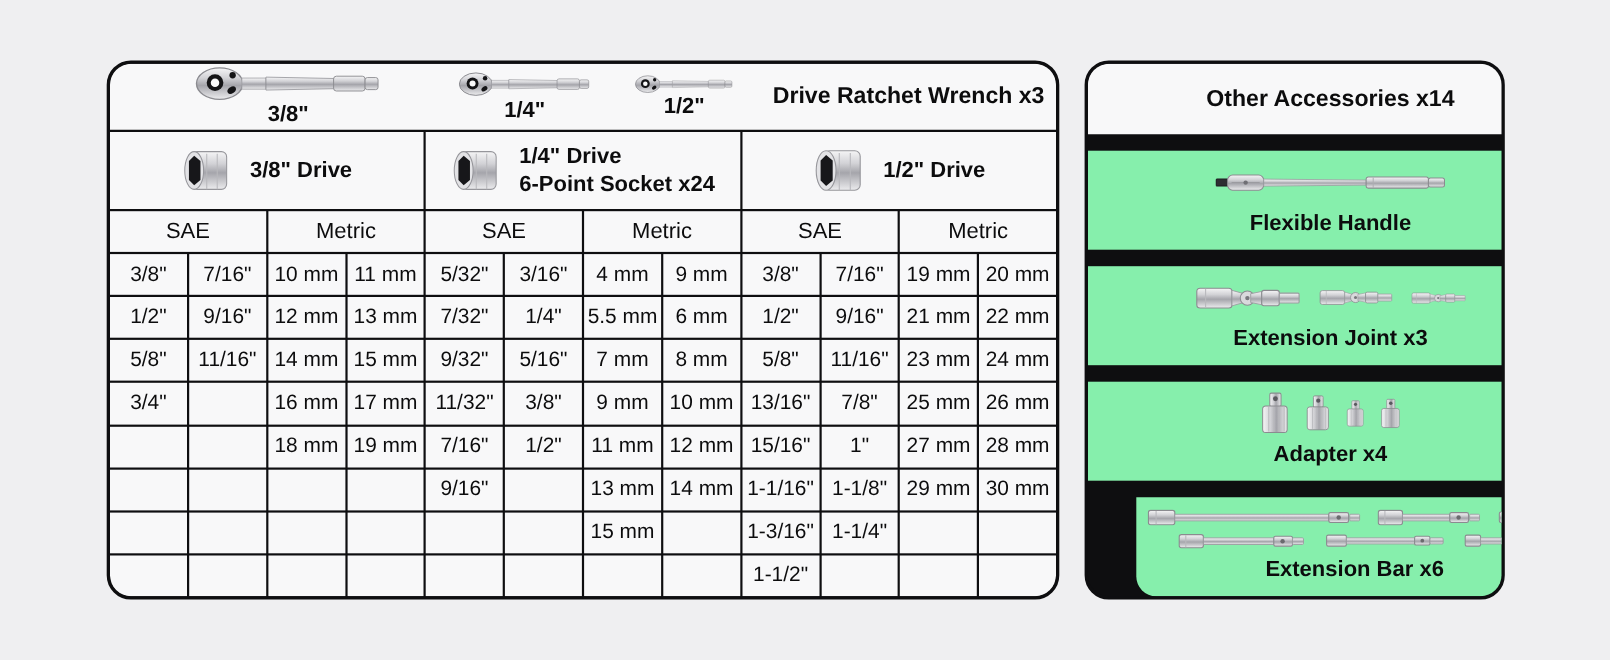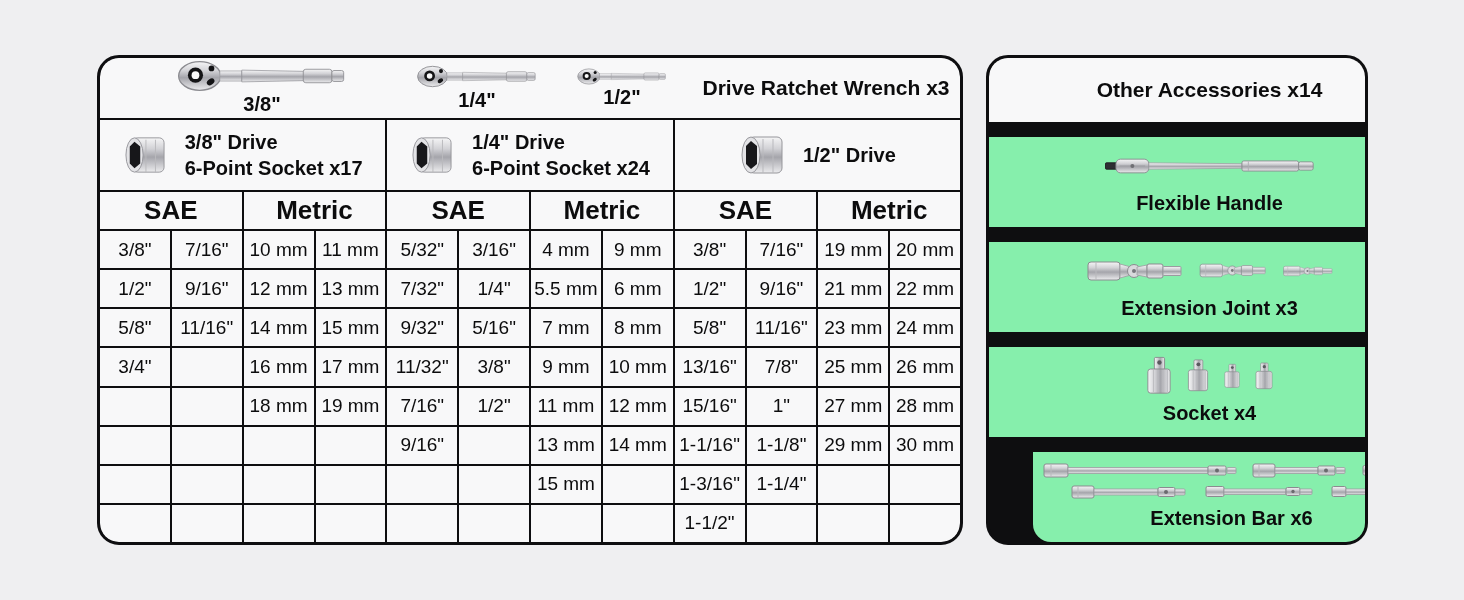--- a/index.html
+++ b/index.html
@@ -17,21 +17,21 @@
   }
   .c { background:#f8f8f9; display:flex; align-items:center; justify-content:center; }
   .ratchet-row { grid-column:1/-1; border-top-left-radius:18px; border-top-right-radius:18px;
     justify-content:flex-start; padding-left:22px; }
   .fig { display:flex; flex-direction:column; align-items:center; justify-content:center; gap:1px; }
   .fig-1 { width:280px; } .fig-2 { width:150px; } .fig-3 { width:140px; }
   .fig-label { font-weight:700; font-size:20px; }
   .ratchet-title { flex:1; text-align:center; font-weight:700; font-size:21px; }
   .socket-cell { grid-column:span 4; gap:18px; }
   .socket-title { text-align:left; font-weight:700; font-size:20px; line-height:1.32; }
-  .subhead { grid-column:span 2; font-weight:700; font-size:26px; }
+  .subhead { grid-column:span 2; font-weight:400; font-size:20px; }
   .d { font-size:19px; font-weight:400; white-space:nowrap; }
   .bl { border-bottom-left-radius:18px; } .br { border-bottom-right-radius:18px; }
 
   
   .panel-acc {
     position:absolute; left:986px; top:55px; width:382px; height:490px;
     display:grid; grid-template-columns:1fr; grid-template-rows:64px 1fr 1fr 1fr 1fr;
     gap:15px; background:#0e0e10; border:3px solid #0e0e10;
     border-radius:22px; overflow:hidden;
   }
@@ -119,21 +119,20 @@
     <div class="c socket-cell">
       <svg width="44" height="40" viewBox="0 0 46 42">
         <rect x="10" y="3" width="33" height="36" rx="5" fill="url(#cv)" stroke="#96969b"></rect>
         <ellipse cx="12" cy="21" rx="9" ry="18" fill="#e3e3e6" stroke="#96969b"></ellipse>
         <polygon points="12,7 18,12 18,30 12,35 7,30 7,12" fill="#17171a"></polygon>
         <line x1="24" y1="5" x2="24" y2="39" stroke="#b9b9bd"></line>
           <line x1="34" y1="5" x2="34" y2="39" stroke="#b9b9bd"></line>
       </svg>
       <div class="socket-title">
         <div>3/8" Drive</div>
-        <div>6-Point Socket x17</div>
       </div>
     </div>
     <div class="c socket-cell">
       <svg width="44" height="40" viewBox="0 0 46 42">
         <rect x="10" y="3" width="33" height="36" rx="5" fill="url(#cv)" stroke="#96969b"></rect>
         <ellipse cx="12" cy="21" rx="9" ry="18" fill="#e3e3e6" stroke="#96969b"></ellipse>
         <polygon points="12,7 18,12 18,30 12,35 7,30 7,12" fill="#17171a"></polygon>
         <line x1="24" y1="5" x2="24" y2="39" stroke="#b9b9bd"></line>
           <line x1="34" y1="5" x2="34" y2="39" stroke="#b9b9bd"></line>
       </svg>
@@ -342,21 +341,21 @@
           <rect x="3" y="14" width="24" height="26" rx="3" fill="url(#ch)" stroke="#8b8b90"></rect>
           <path d="M9 15v24 M14 15v24 M19 15v24 M24 15v24" stroke="#b9b9bd" fill="none"></path>
         </svg>
         <svg width="20" height="30" viewBox="0 0 30 42">
           <rect x="10" y="1.5" width="11" height="13" rx="1.5" fill="url(#ch)" stroke="#8b8b90"></rect>
           <circle cx="15.5" cy="7" r="2.4" fill="#59595e"></circle>
           <rect x="3" y="14" width="24" height="26" rx="3" fill="url(#ch)" stroke="#8b8b90"></rect>
           <path d="M9 15v24 M14 15v24 M19 15v24 M24 15v24" stroke="#b9b9bd" fill="none"></path>
         </svg>
       </div>
-      <div class="acc-label">Socket x4</div>
+      <div class="acc-label">Adapter x4</div>
     </div>
 
     <div class="acc-sec acc-last">
       <div class="acc-imgs cols">
         <div class="bar-row" style="gap:14px">
           <svg width="195" height="15">
             <rect x="1" y="1" width="24" height="13" rx="2" fill="url(#cv)" stroke="#8b8b90"></rect>
             <line x1="8" y1="1.5" x2="8" y2="13.5" stroke="#b9b9bd"></line>
             <rect x="25" y="4.5" width="140" height="6" fill="url(#cv)" stroke="#9b9ba0" stroke-width="0.8"></rect>
             <rect x="165" y="3" width="18" height="9" rx="1.5" fill="url(#cv)" stroke="#8b8b90"></rect>

